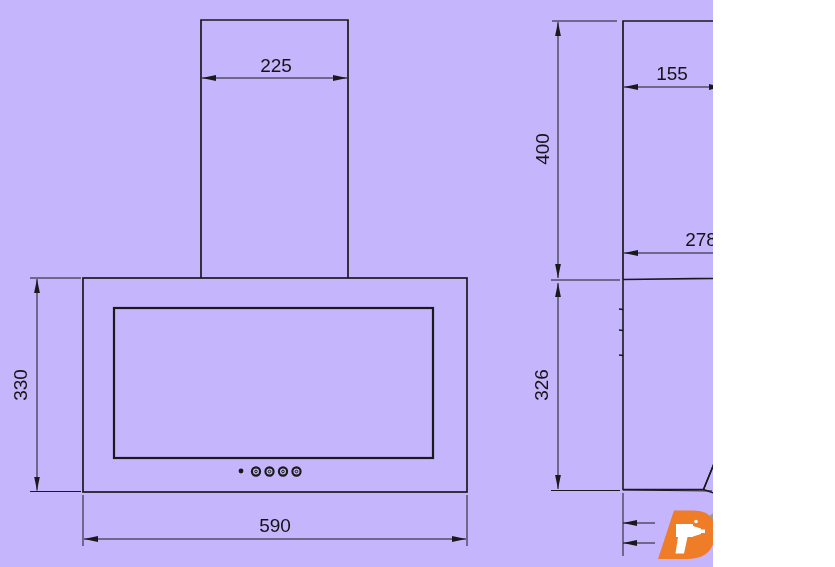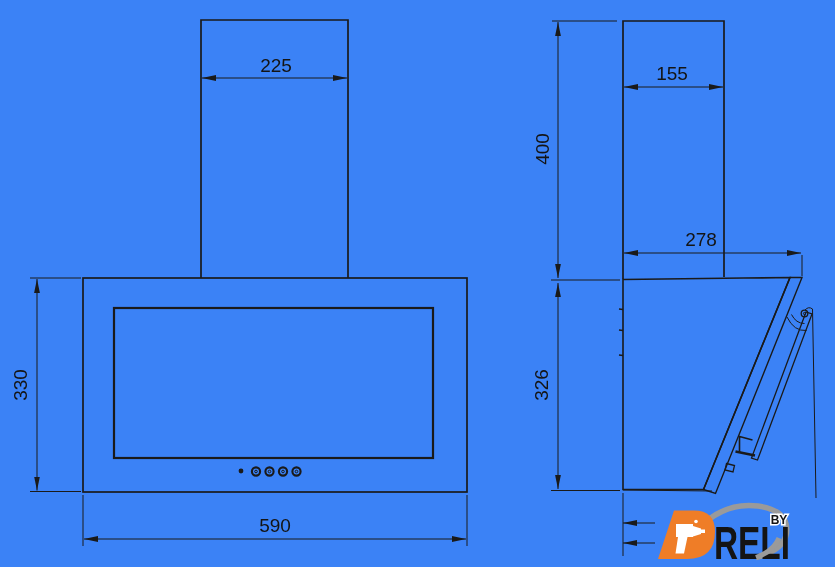--- a/index.html
+++ b/index.html
@@ -1,16 +1,16 @@
 <!DOCTYPE html>
 <html><head>
 <meta charset="utf-8">
 <style>
   html,body{margin:0;padding:0;background:#ffffff;}
-  .stage{position:relative;width:835px;height:567px;background:#3b82f6;overflow:hidden;
+  .stage{position:relative;width:713px;height:567px;background:#c4b5fd;overflow:hidden;
          font-family:"Liberation Sans", sans-serif;}
   svg text{font-family:"Liberation Sans", sans-serif;fill:#141414;}
   .dim-text{font-size:19px;}
   .outline{stroke:#1a1a1a;fill:none;}
   .thin{stroke:#1a1a1a;stroke-width:1;fill:none;}
 </style>
 </head>
 <body>
 
 <div class="stage">

